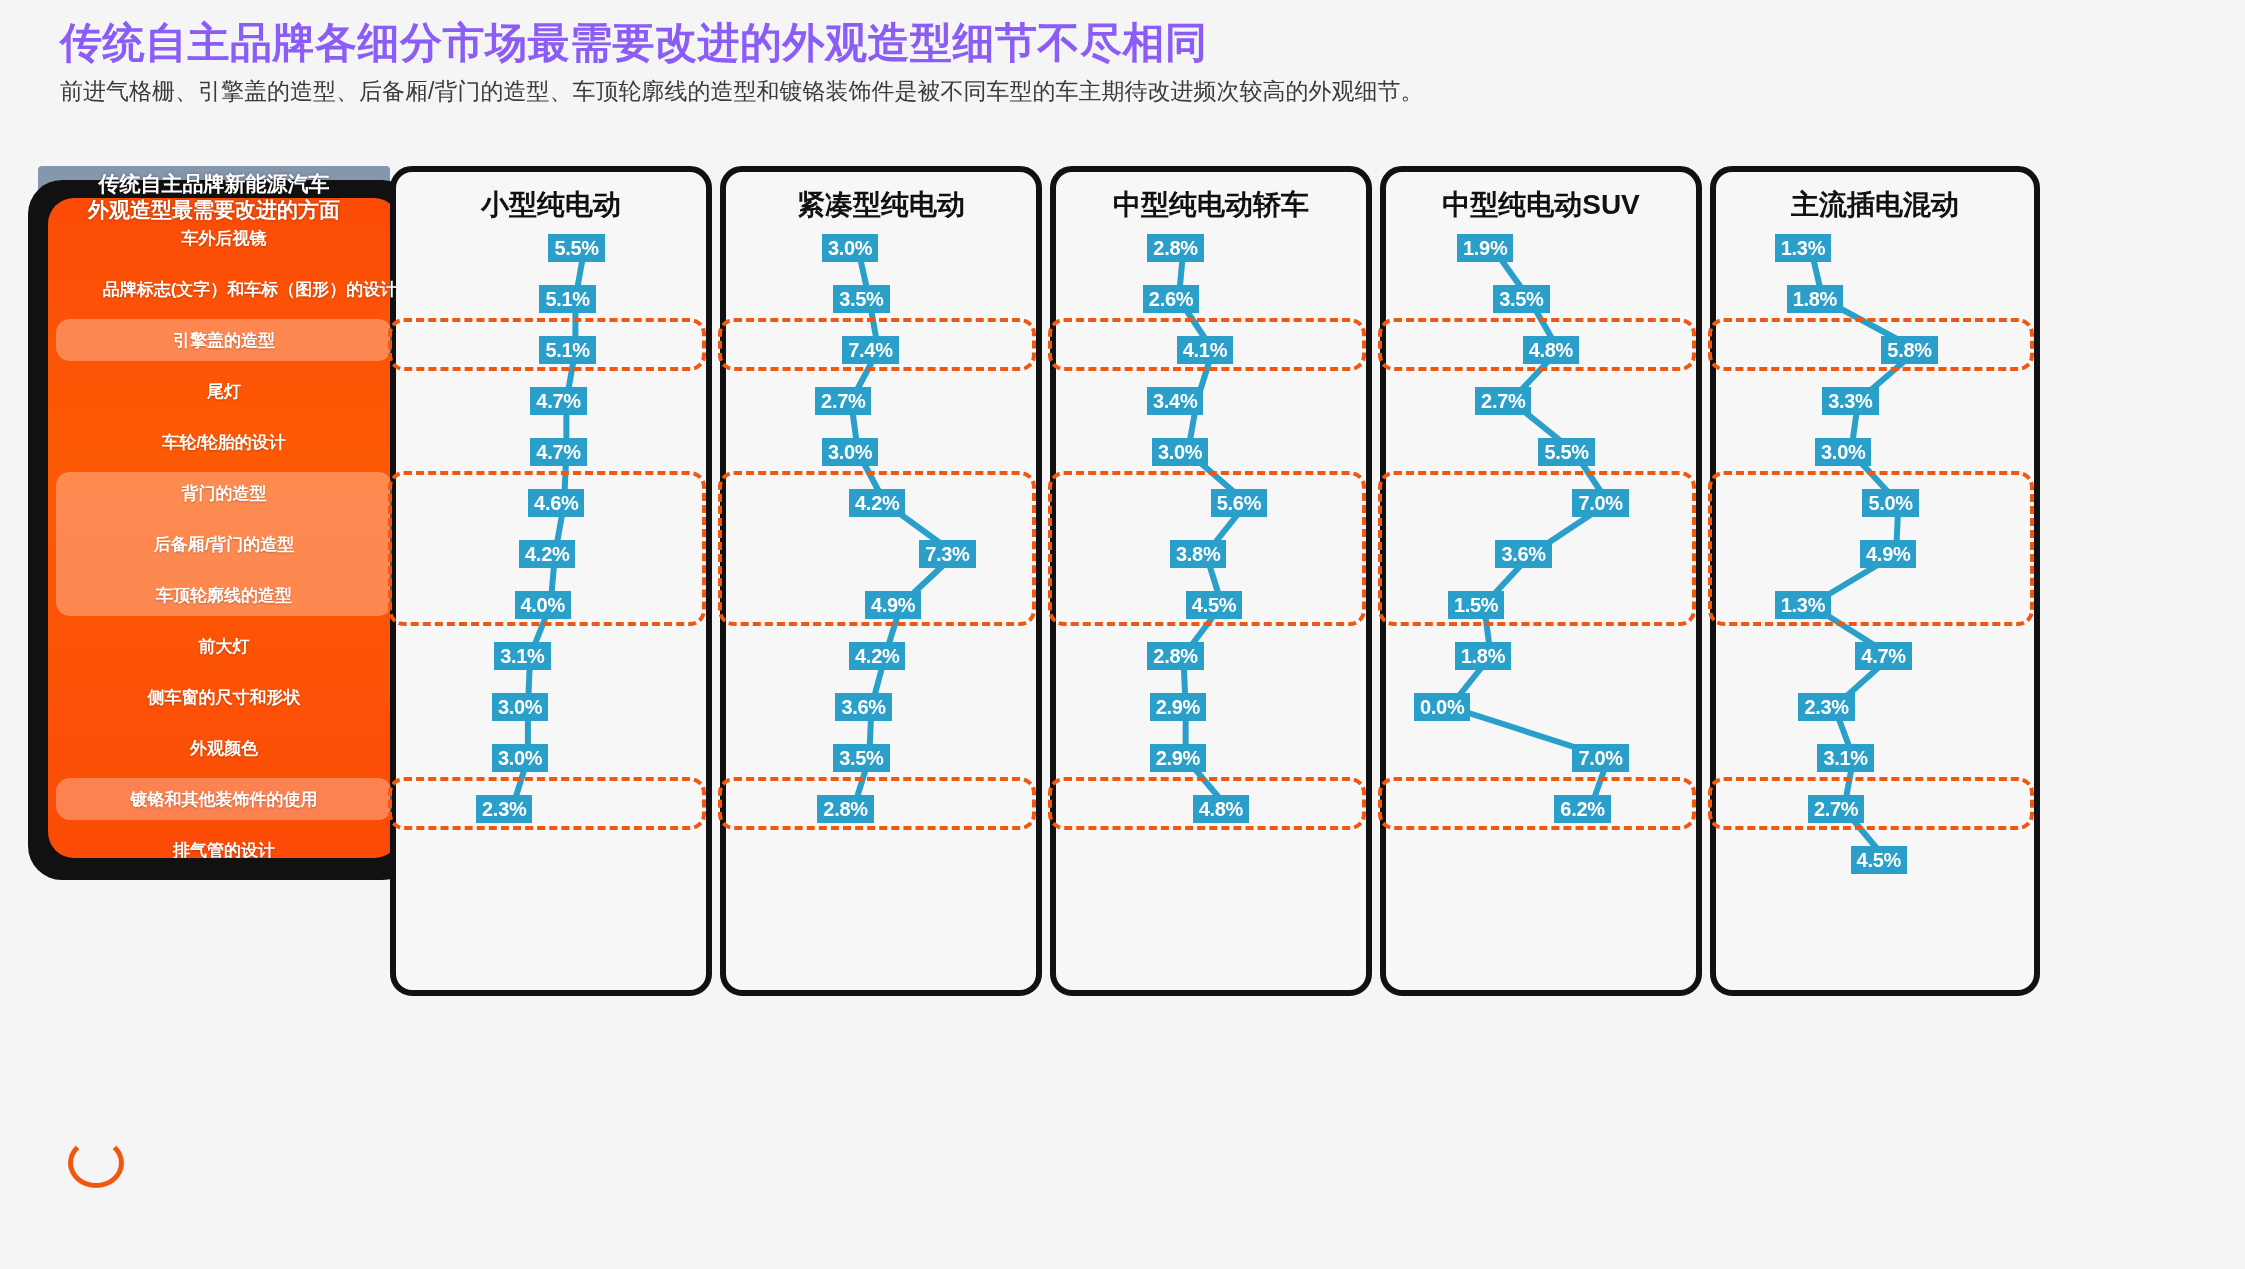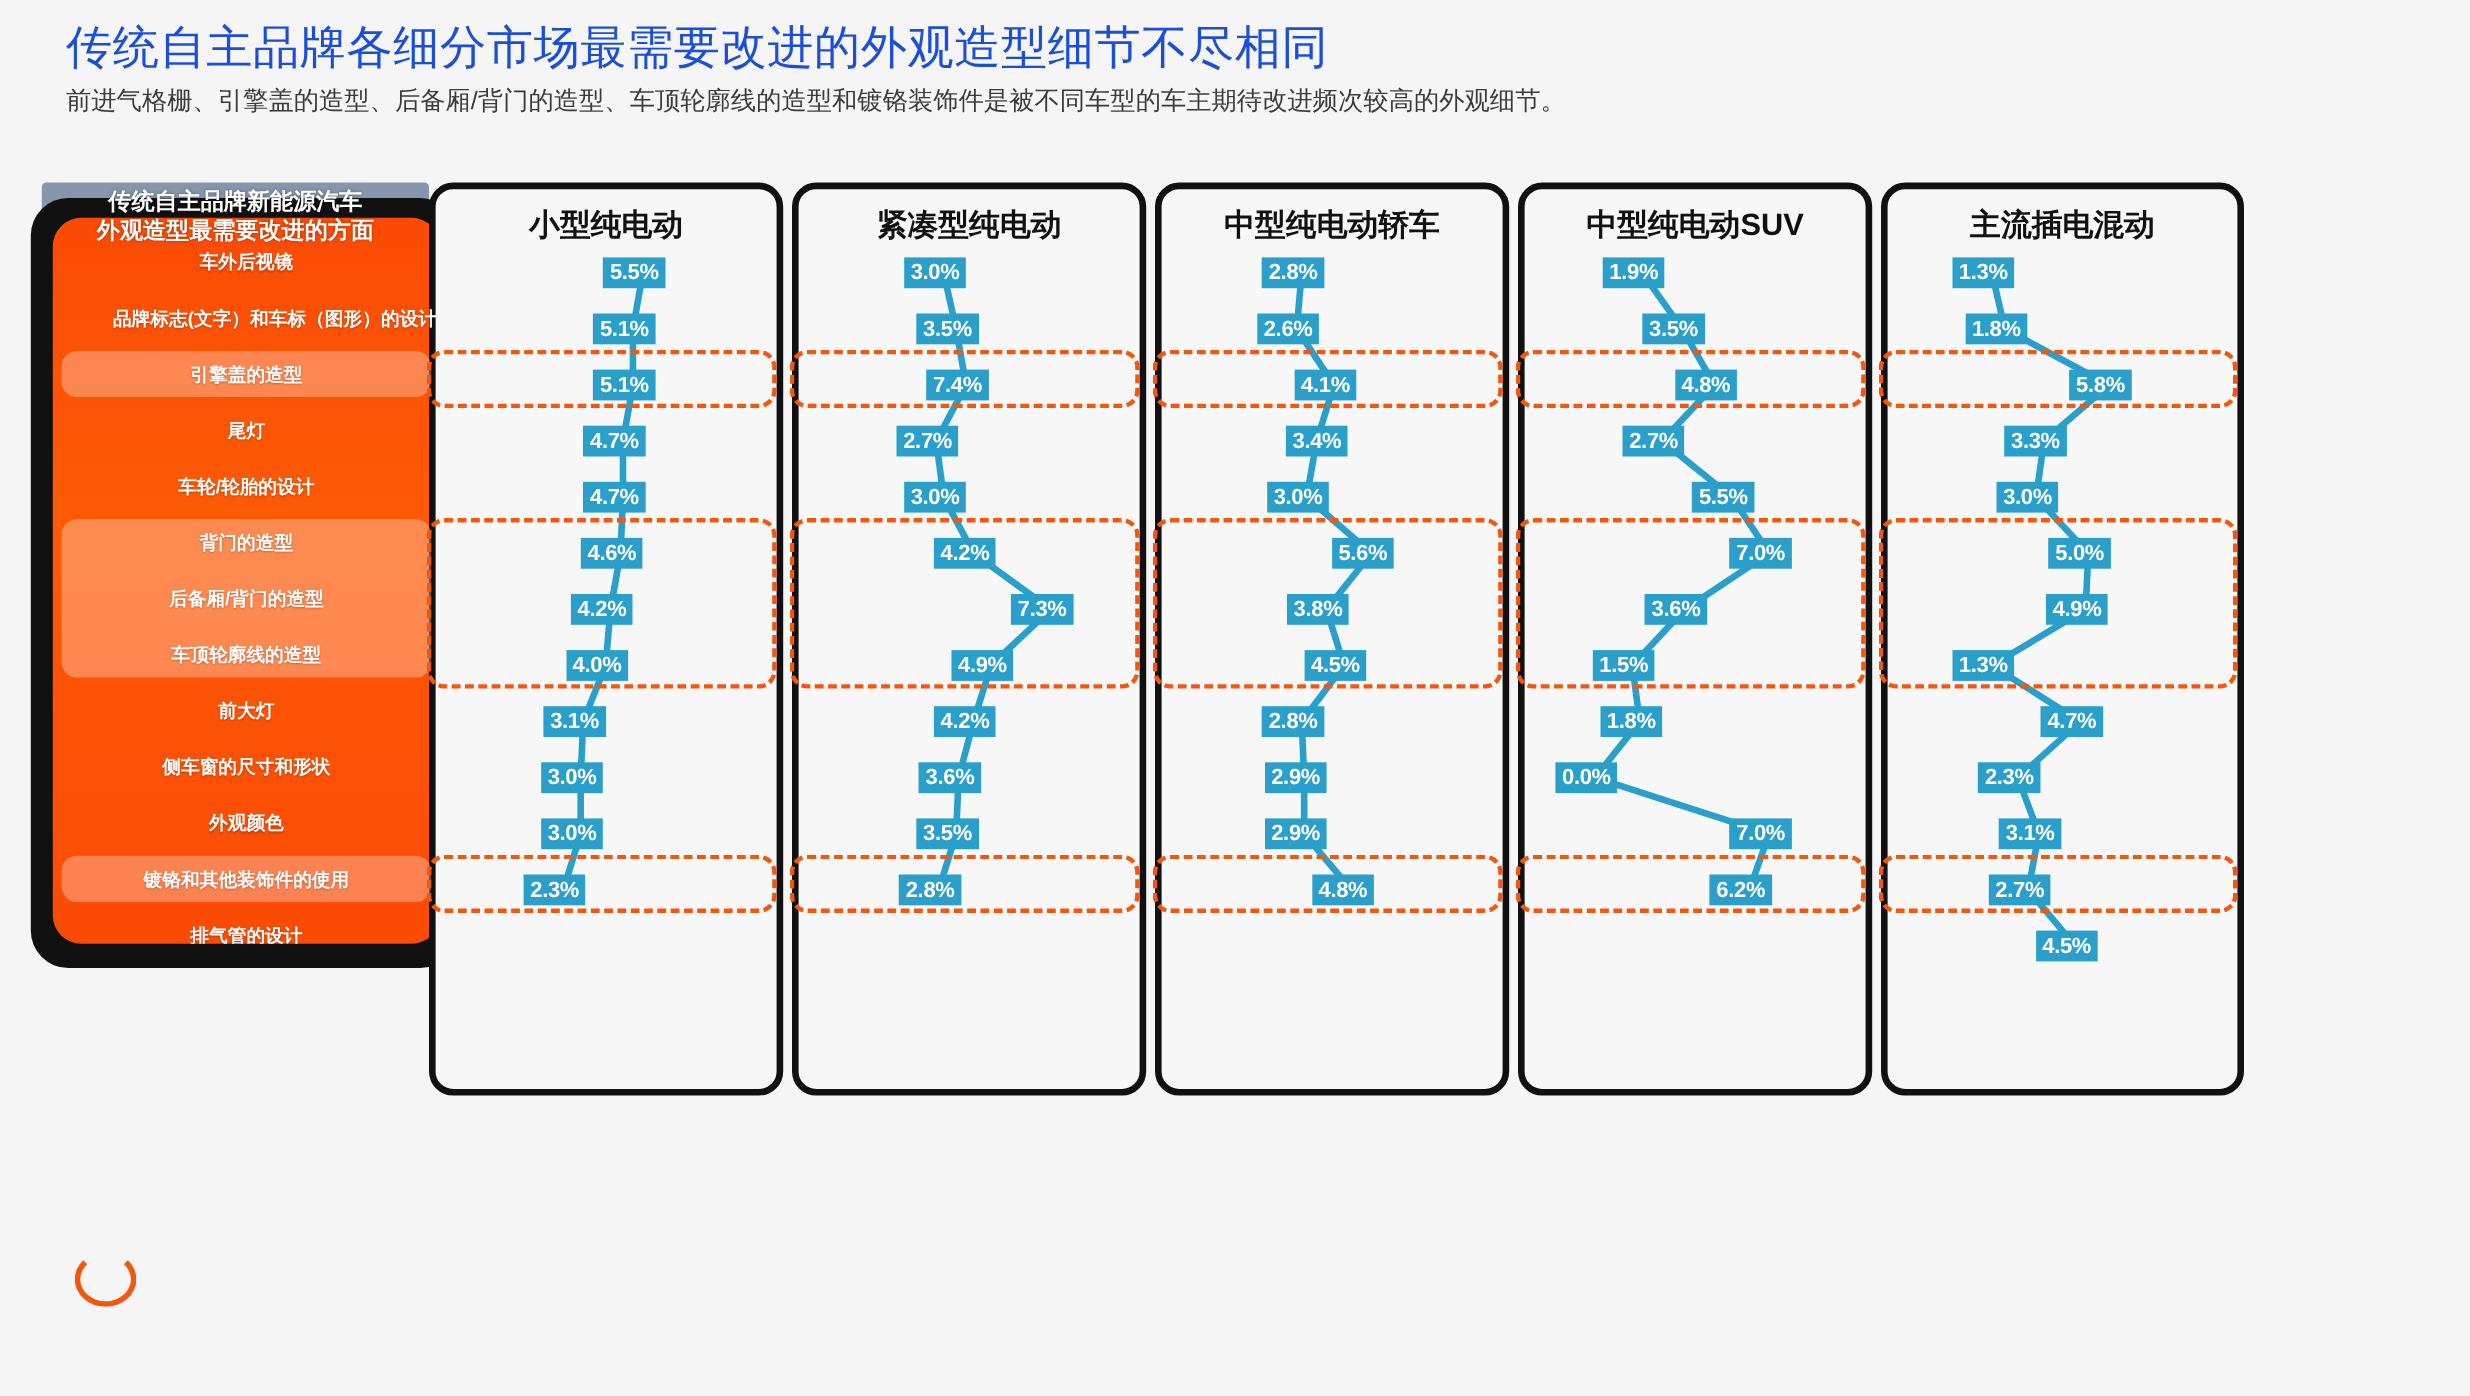--- a/index.html
+++ b/index.html
@@ -6,21 +6,21 @@
   body{
     width:2245px;height:1269px;
     background:#f5f5f5;
     font-family:"Liberation Sans","DejaVu Sans",sans-serif;
     overflow:hidden;
     position:relative;
   }
   
   #header{position:absolute;left:60px;top:18px;width:2140px;}
   #title{
-    font-size:42px;font-weight:normal;color:#1d4ed8;letter-spacing:.5px;
+    font-size:42px;font-weight:bold;color:#8b5cf6;letter-spacing:.5px;
     line-height:1.18;white-space:nowrap;
   }
   #subtitle{
     font-size:23px;color:#3b3b3b;margin-top:9px;white-space:nowrap;
     line-height:1.25;
   }
   
   #chart{
     position:absolute;left:30px;top:172px;width:2190px;height:1020px;
   }
@@ -180,21 +180,21 @@
       <div class="board" style="left: 1020px; top: -6px; width: 322px; height: 830px;">
         <div class="board-head">
           <span>中型纯电动轿车</span>
         </div>
         <svg class="lines" width="310" height="818">
           <path d="M 127.36842105263158 76 L 122.84210526315789 127 L 156.78947368421052 178 L 140.94736842105263 229 L 131.89473684210526 280 L 190.73684210526315 331 L 150 382 L 165.84210526315792 433 L 127.36842105263158 484 L 129.63157894736844 535 L 129.63157894736844 586 L 172.6315789473684 637" stroke="#2a9fc9" stroke-width="6" fill="none" stroke-linejoin="round" stroke-linecap="round"></path>
         </svg>
         <div class="chip" style="left: 91.3684px; top: 62px;">2.8%</div>
         <div class="chip" style="left: 86.8421px; top: 113px;">2.6%</div>
         <div class="chip" style="left: 120.789px; top: 164px;">4.1%</div>
-        <div class="chip" style="left: 113px; top: 215px;">3.4%</div>
+        <div class="chip" style="left: 91px; top: 215px;">3.4%</div>
         <div class="chip" style="left: 95.8947px; top: 266px;">3.0%</div>
         <div class="chip" style="left: 154.737px; top: 317px;">5.6%</div>
         <div class="chip" style="left: 114px; top: 368px;">3.8%</div>
         <div class="chip" style="left: 129.842px; top: 419px;">4.5%</div>
         <div class="chip" style="left: 91.3684px; top: 470px;">2.8%</div>
         <div class="chip" style="left: 93.6316px; top: 521px;">2.9%</div>
         <div class="chip" style="left: 93.6316px; top: 572px;">2.9%</div>
         <div class="chip" style="left: 136.632px; top: 623px;">4.8%</div>
         <div class="dashbox" style="left: -8px; width: 318px; top: 146px; height: 53px;"></div>
         <div class="dashbox" style="left: -8px; width: 318px; top: 299px; height: 155px;"></div>

